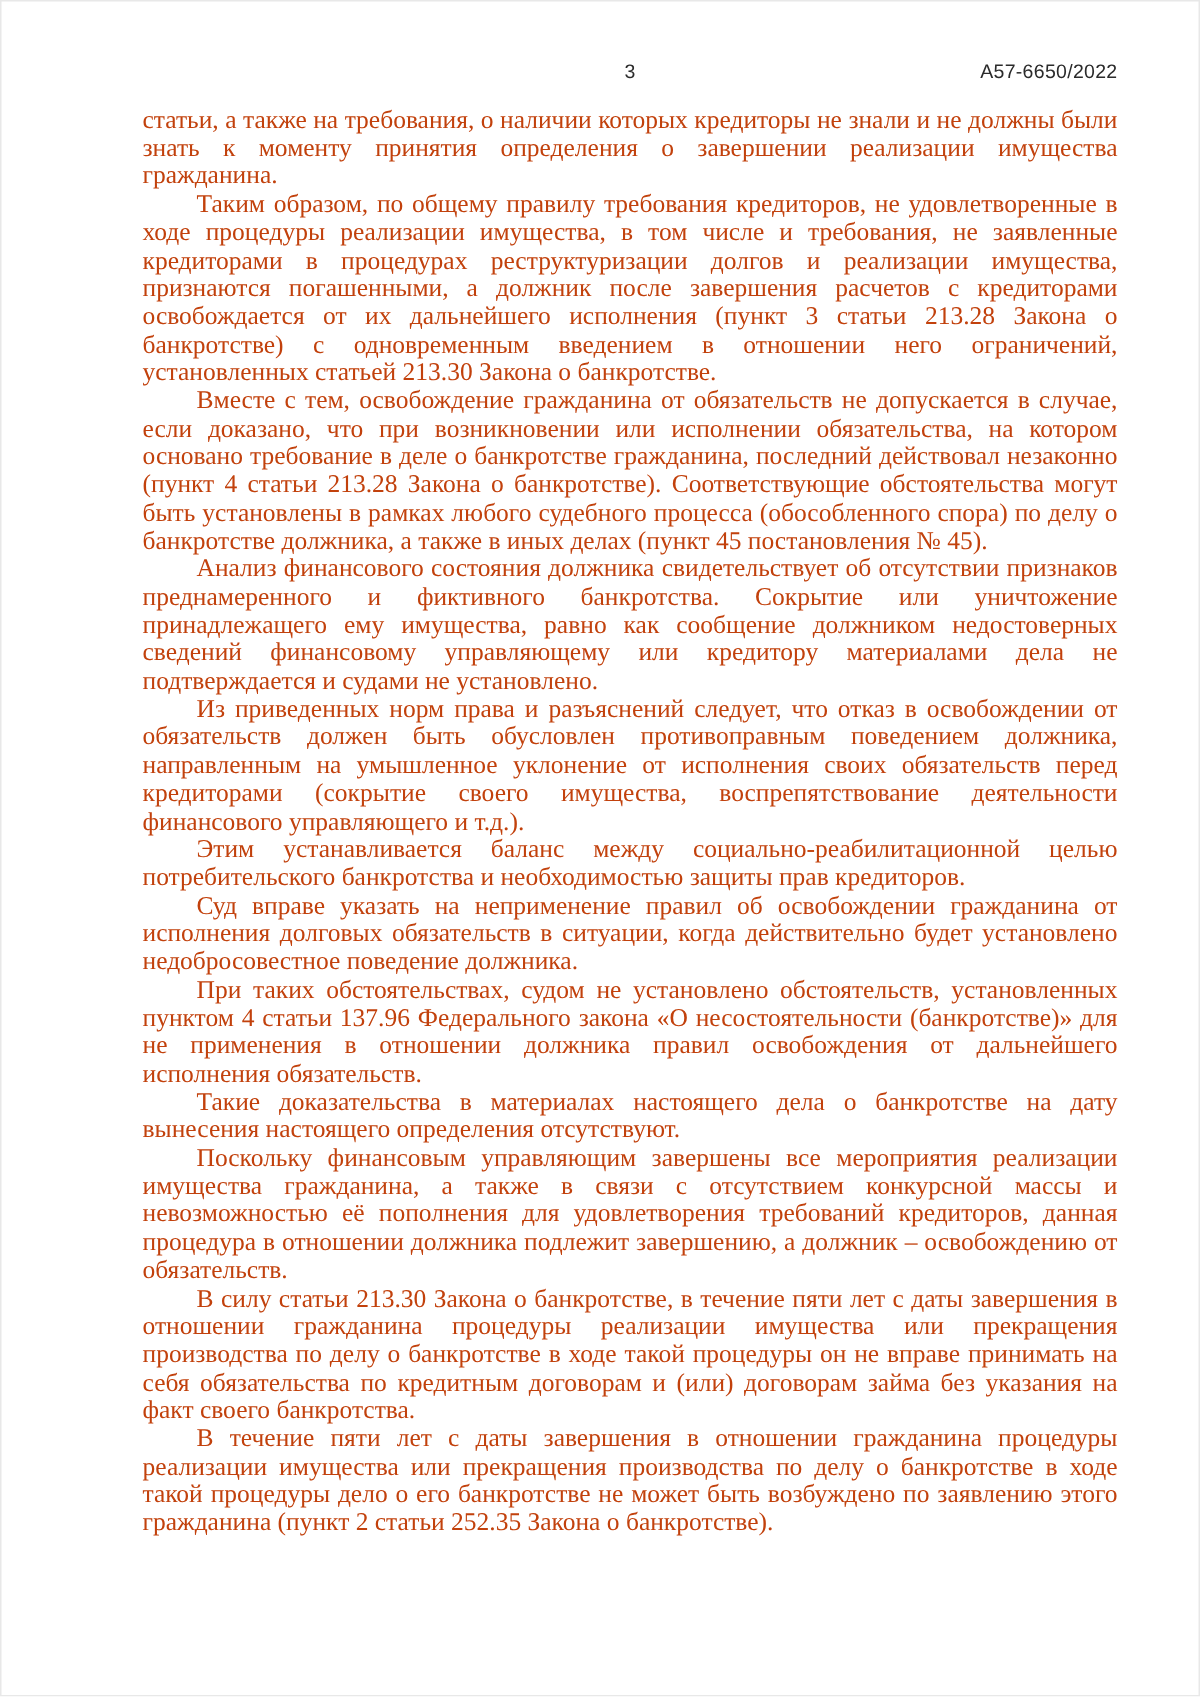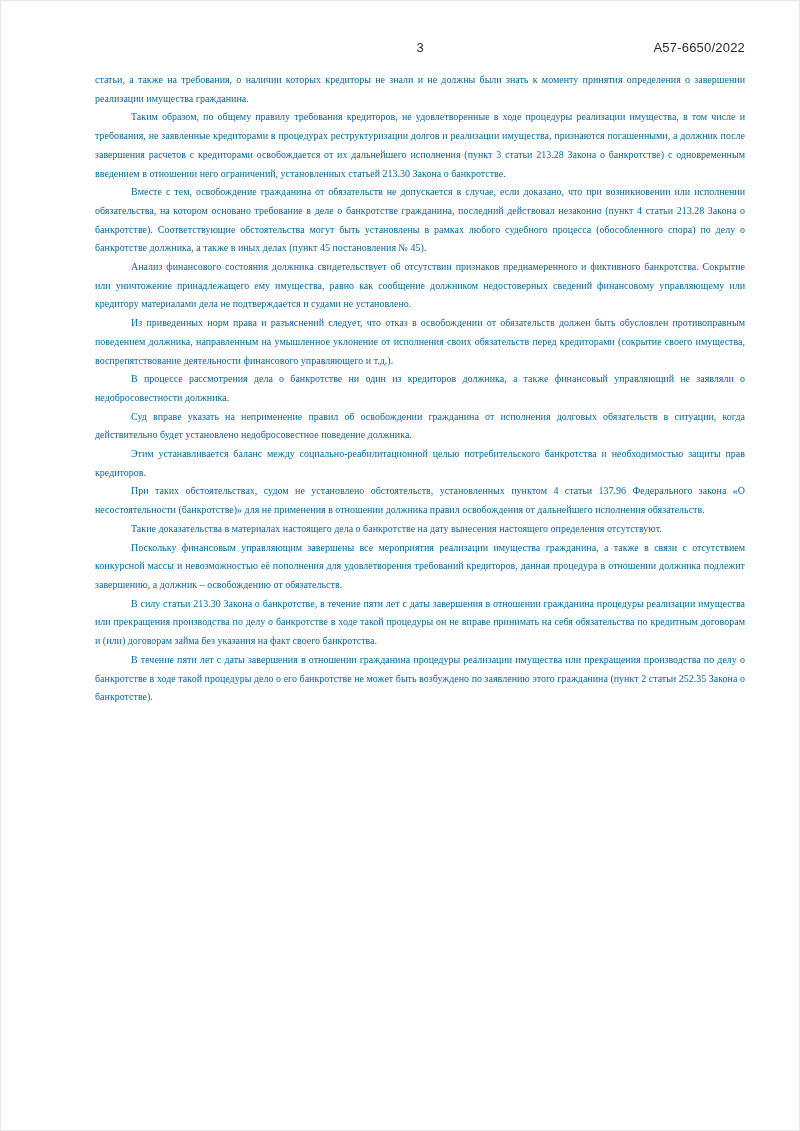--- a/index.html
+++ b/index.html
@@ -35,23 +35,23 @@
   }
   .page-header .case-number {
     position: absolute;
     right: 0;
     top: 0;
     letter-spacing: 0.2px;
   }
   .doc-body {
     width: 650px;
     font-family: "Liberation Serif", "DejaVu Serif", serif;
-    font-size: 10px;
+    font-size: 17px;
     line-height: 18.7px;
-    color: #0369a1;
+    color: #c2410c;
     text-align: justify;
     margin-top: 16px;
   }
   .doc-body p {
     margin: 0;
     padding: 0;
     text-indent: 0;
   }
   .doc-body p.indent {
     text-indent: 36px;
@@ -66,22 +66,21 @@
     <span class="case-number">А57-6650/2022</span>
   </div>
 
   <div class="doc-body">
 
   <p>статьи, а также на требования, о наличии которых кредиторы не знали и не должны были знать к моменту принятия определения о завершении реализации имущества гражданина.</p>
       <p class="indent">Таким образом, по общему правилу требования кредиторов, не удовлетворенные в ходе процедуры реализации имущества, в том числе и требования, не заявленные кредиторами в процедурах реструктуризации долгов и реализации имущества, признаются погашенными, а должник после завершения расчетов с кредиторами освобождается от их дальнейшего исполнения (пункт 3 статьи 213.28 Закона о банкротстве) с одновременным введением в отношении него ограничений, установленных статьей 213.30 Закона о банкротстве.</p>
       <p class="indent">Вместе  с тем, освобождение гражданина от обязательств не допускается в случае, если доказано, что при возникновении или исполнении обязательства, на котором основано требование в деле о банкротстве гражданина, последний действовал незаконно (пункт 4 статьи 213.28 Закона о банкротстве). Соответствующие обстоятельства могут быть установлены в рамках любого судебного процесса (обособленного спора) по делу о банкротстве должника, а также в иных делах (пункт 45 постановления № 45).</p>
       <p class="indent">Анализ финансового состояния должника свидетельствует об отсутствии признаков преднамеренного и фиктивного банкротства. Сокрытие или уничтожение принадлежащего ему имущества, равно как сообщение должником недостоверных сведений финансовому управляющему или кредитору материалами дела не подтверждается и судами не установлено.</p>
       <p class="indent">Из приведенных норм права и разъяснений следует, что отказ в освобождении от обязательств должен быть обусловлен противоправным поведением должника, направленным на умышленное уклонение от исполнения своих обязательств перед кредиторами (сокрытие своего имущества, воспрепятствование деятельности финансового управляющего и т.д.).</p>
-      <p class="indent">В процессе рассмотрения дела о банкротстве ни один из кредиторов должника, а также финансовый управляющий не заявляли о недобросовестности должника.</p>
+      <p class="indent">Этим устанавливается баланс между социально-реабилитационной целью потребительского банкротства и необходимостью защиты прав кредиторов.</p>
       <p class="indent">Суд вправе указать на неприменение правил об освобождении гражданина от исполнения долговых обязательств в ситуации, когда действительно будет установлено недобросовестное поведение должника.</p>
-      <p class="indent">Этим устанавливается баланс между социально-реабилитационной целью потребительского банкротства и необходимостью защиты прав кредиторов.</p>
       <p class="indent">При таких обстоятельствах, судом не установлено обстоятельств, установленных пунктом 4 статьи 137.96 Федерального закона «О несостоятельности (банкротстве)» для не применения в отношении должника правил освобождения от дальнейшего исполнения обязательств.</p>
       <p class="indent">Такие доказательства в материалах настоящего дела о банкротстве на дату вынесения настоящего определения отсутствуют.</p>
       <p class="indent">Поскольку финансовым управляющим завершены все мероприятия реализации имущества гражданина, а также в связи с отсутствием конкурсной массы и невозможностью её пополнения для удовлетворения требований кредиторов, данная процедура в отношении должника подлежит завершению, а должник – освобождению от обязательств.</p>
       <p class="indent">В силу статьи 213.30 Закона о банкротстве, в течение пяти лет с даты завершения в отношении гражданина процедуры реализации имущества или прекращения производства по делу о банкротстве в ходе такой процедуры он не вправе принимать на себя обязательства по кредитным договорам и (или) договорам займа без указания на факт своего банкротства.</p>
       <p class="indent">В течение пяти лет с даты завершения в отношении гражданина процедуры реализации имущества или прекращения производства по делу о банкротстве в ходе такой процедуры дело о его банкротстве не может быть возбуждено по заявлению этого гражданина (пункт 2 статьи 252.35 Закона о банкротстве).</p>
     </div>
 </div>
 
 </body></html>

